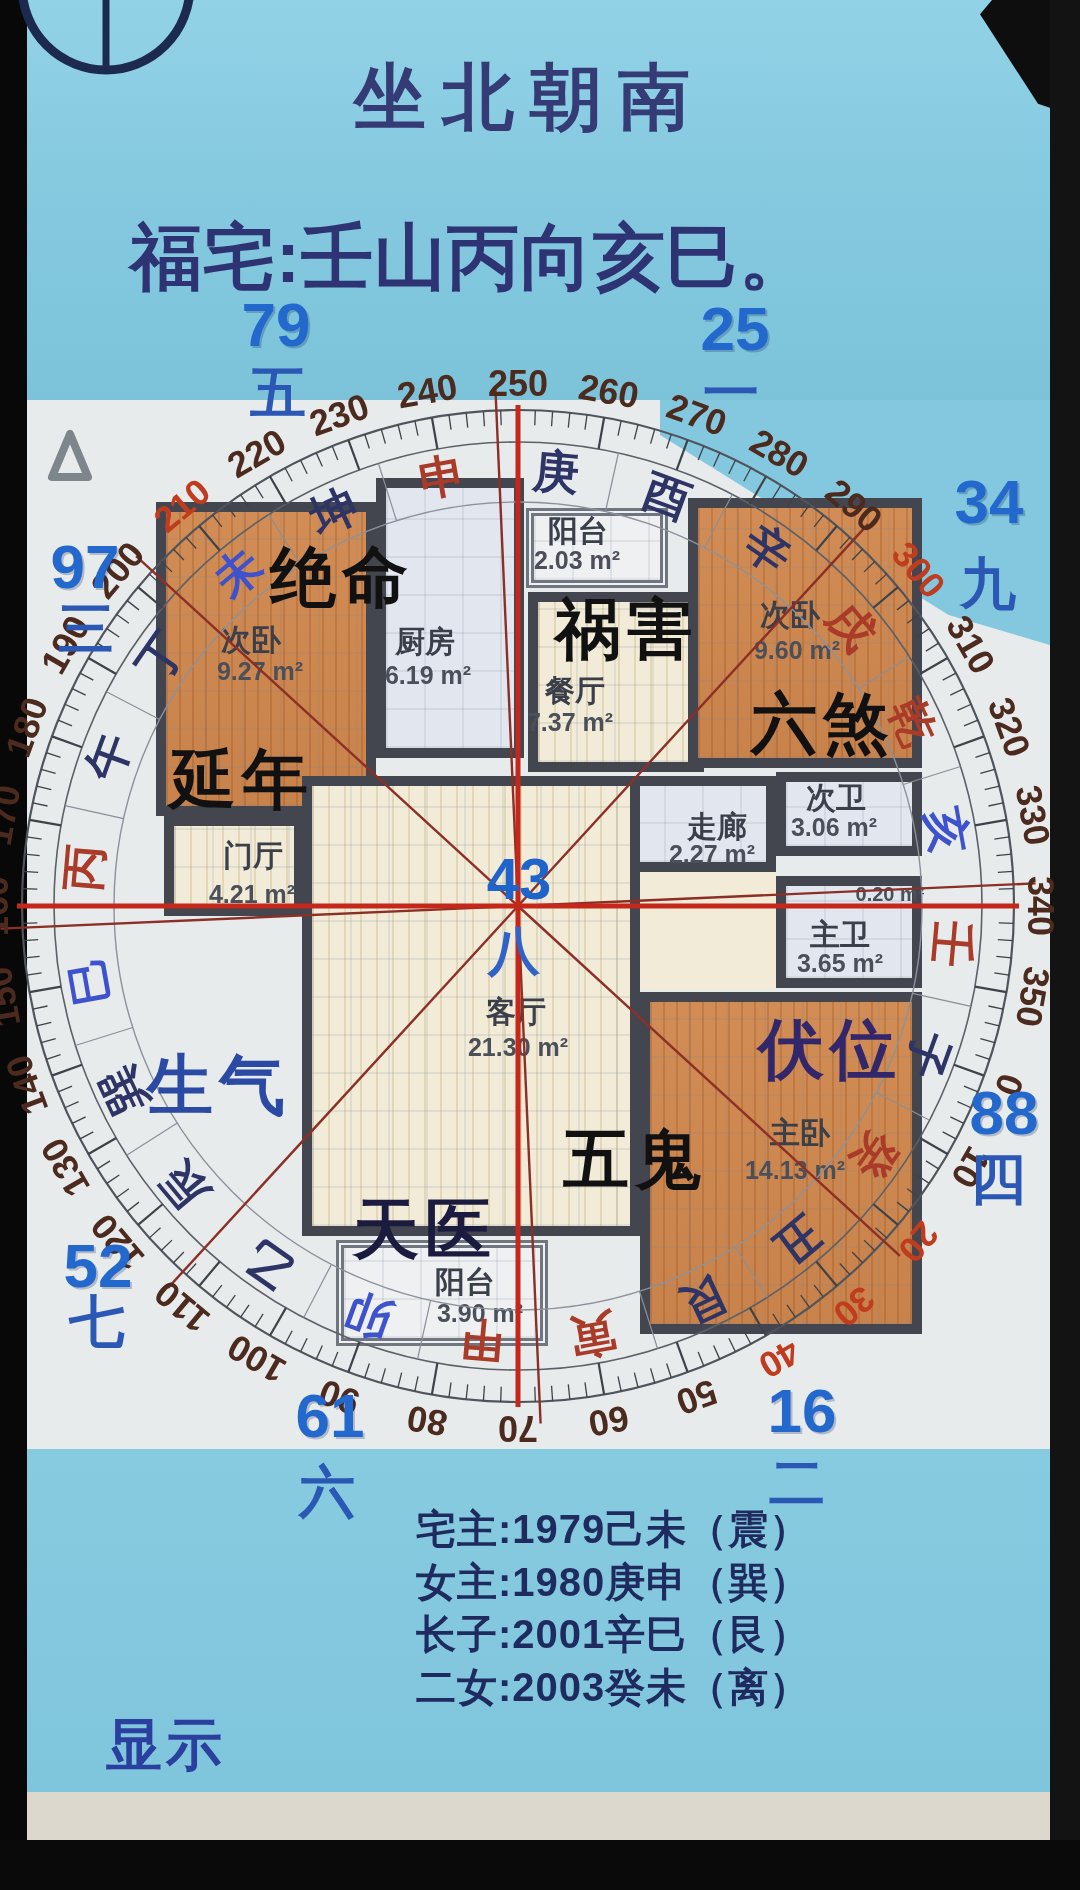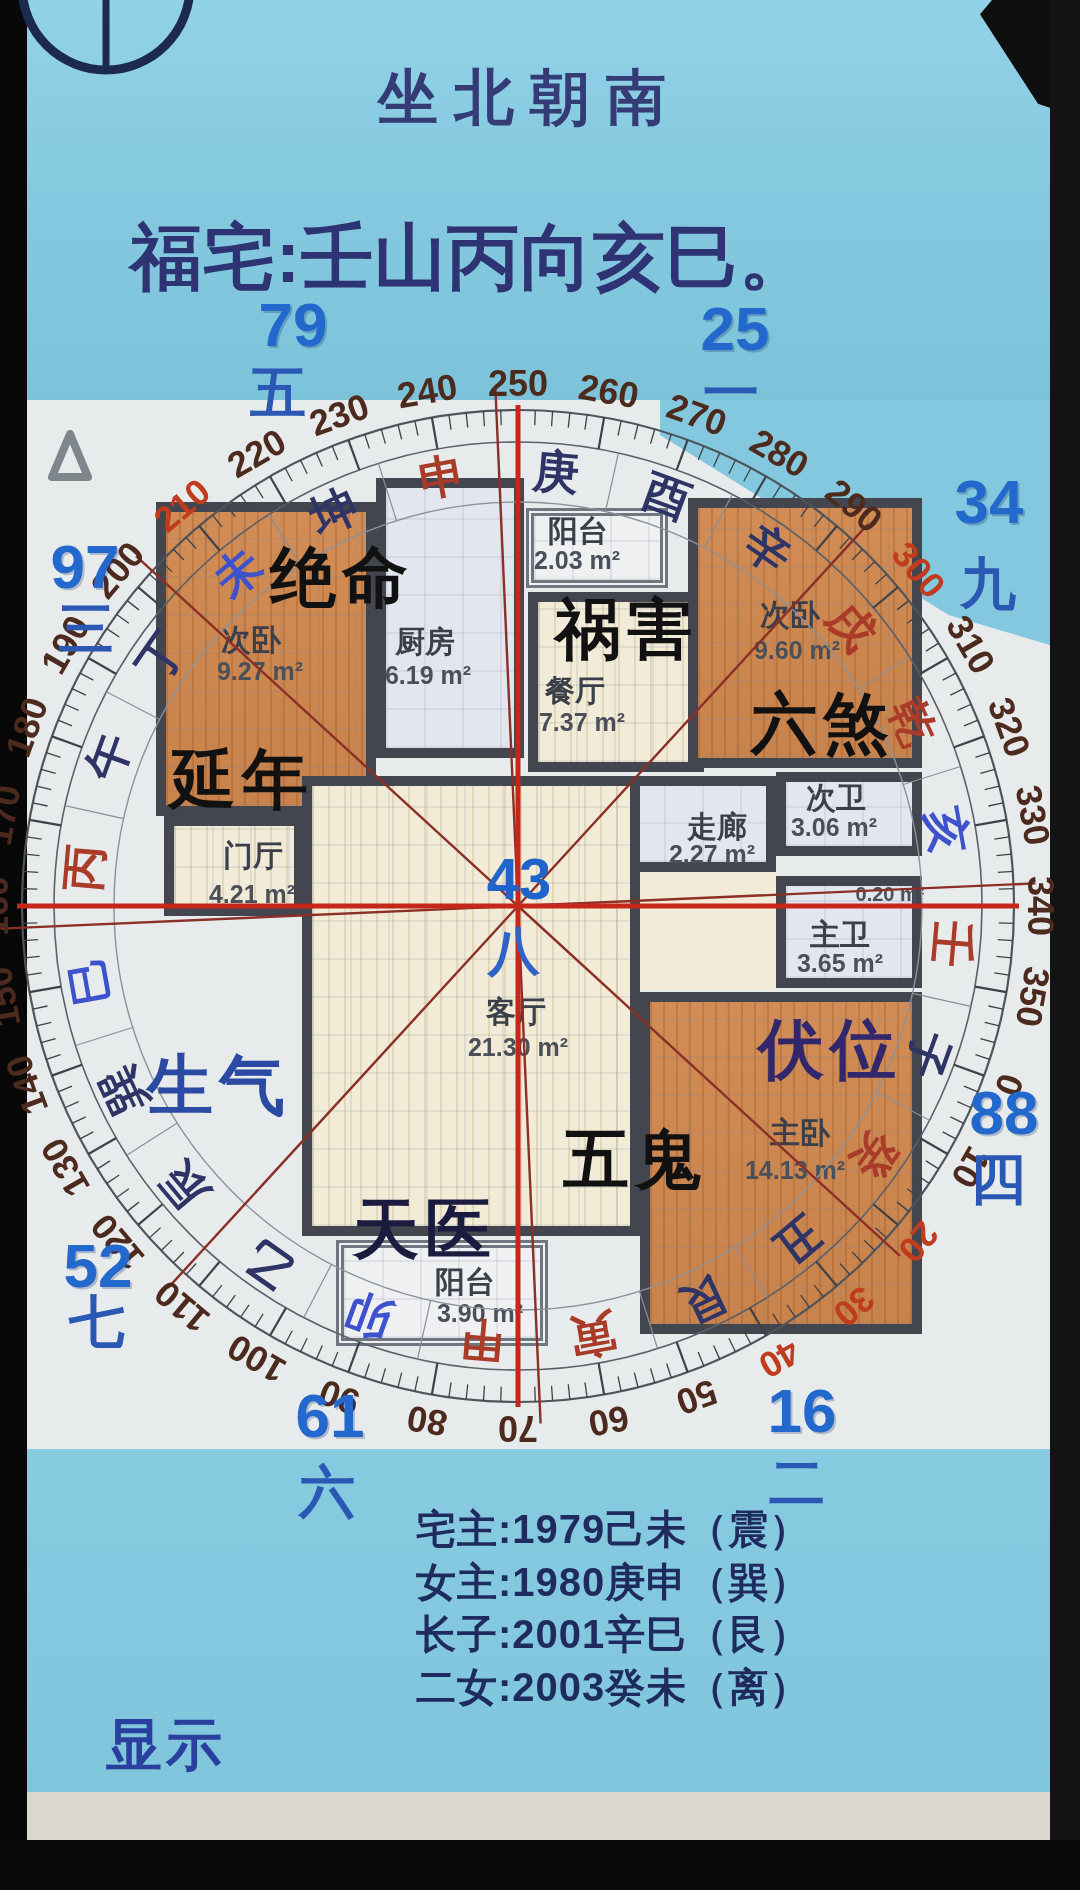--- a/index.html
+++ b/index.html
@@ -20,21 +20,21 @@
     background:linear-gradient(180deg,#87cbe0,#7fc5dc);}
   #white-strip{left:27px;top:1792px;width:1023px;height:48px;background:#ddd8cd;}
   #left-bezel{left:0;top:0;width:27px;height:1890px;background:#080808;}
   #right-bezel{left:1050px;top:0;width:30px;height:1890px;background:#131313;}
   #tr-dark{left:980px;top:0;width:100px;height:118px;background:#0e0e0e;
     clip-path:polygon(12% 0,100% 0,100% 100%,58% 88%,0 12%);}
   #bottom-bezel{left:0;top:1840px;width:1080px;height:50px;background:#0a0a0a;}
 
   
   #main-title{left:530px;top:98px;transform:translate(-50%,-50%);
-    font-size:60px;font-weight:bold;letter-spacing:16px;color:#343b75;white-space:nowrap;}
+    font-size:72px;font-weight:bold;letter-spacing:16px;color:#343b75;white-space:nowrap;}
   #sub-title{left:130px;top:210px;font-size:72px;font-weight:bold;color:#2e3473;
     letter-spacing:1px;white-space:nowrap;}
 
   
   .room{position:absolute;border:10px solid #43464e;}
   .room::after{content:"";position:absolute;inset:0;
     background:
       repeating-linear-gradient(0deg,rgba(120,130,150,.14) 0 2px,transparent 2px 38px),
       repeating-linear-gradient(90deg,rgba(120,130,150,.14) 0 2px,transparent 2px 38px);}
   .floor-orange{background:
@@ -102,21 +102,21 @@
       <div class="room-label" style="left: 251px; top: 640px;">次卧</div>
       <div class="room-area" style="left: 260px; top: 671px;">9.27 m²</div>
       <div class="room floor-pale" style="left: 376px; top: 478px; width: 148px; height: 280px;"></div>
       <div class="room-label" style="left: 425px; top: 642px;">厨房</div>
       <div class="room-area" style="left: 428px; top: 675px; text-align: center;">6.19 m²</div>
       <div class="room floor-white balcony" style="left: 526px; top: 508px; width: 142px; height: 80px;"></div>
       <div class="room-label" style="left: 578px; top: 531px;">阳台</div>
       <div class="room-area" style="left: 577px; top: 560px;">2.03 m²</div>
       <div class="room floor-cream" style="left: 528px; top: 592px; width: 176px; height: 180px;"></div>
       <div class="room-label" style="left: 575px; top: 691px;">餐厅</div>
-      <div class="room-area" style="left: 570px; top: 722px; margin-left: 12px;">7.37 m²</div>
+      <div class="room-area" style="left: 570px; top: 722px;">7.37 m²</div>
       <div class="room floor-orange" style="left: 688px; top: 498px; width: 234px; height: 270px;"></div>
       <div class="room-label" style="left: 790px; top: 615px;">次卧</div>
       <div class="room-area" style="left: 797px; top: 650px;">9.60 m²</div>
       <div class="room floor-pale" style="left: 616px; top: 776px; width: 160px; height: 96px;"></div>
       <div class="room-label" style="left: 717px; top: 827px;">走廊</div>
       <div class="room-area" style="left: 712px; top: 854px;">2.27 m²</div>
       <div class="room floor-pale" style="left: 776px; top: 772px; width: 146px; height: 84px;"></div>
       <div class="room-label" style="left: 836px; top: 798px;">次卫</div>
       <div class="room-area" style="left: 834px; top: 827px;">3.06 m²</div>
       <div class="room floor-pale" style="left: 776px; top: 876px; width: 146px; height: 112px;"></div>
@@ -423,21 +423,21 @@
       <div class="bazhai" style="left: 342px; top: 578px; color: rgb(17, 17, 17);">绝命</div>
       <div class="bazhai" style="left: 627px; top: 630px; color: rgb(17, 17, 17);">祸害</div>
       <div class="bazhai" style="left: 823px; top: 724px; color: rgb(17, 17, 17);">六煞</div>
       <div class="bazhai" style="left: 242px; top: 780px; color: rgb(17, 17, 17); text-align: right;">延年</div>
       <div class="bazhai" style="left: 830px; top: 1050px; color: rgb(51, 39, 107);">伏位</div>
       <div class="bazhai" style="left: 219px; top: 1086px; color: rgb(43, 74, 163);">生气</div>
       <div class="bazhai" style="left: 635px; top: 1160px; color: rgb(17, 17, 17);">五鬼</div>
       <div class="bazhai" style="left: 425px; top: 1230px; color: rgb(27, 27, 63);">天医</div>
     </div>
   <div id="flying-layer">
-      <div class="fs-num" style="left: 293px; top: 324px;">79</div>
+      <div class="fs-num" style="left: 276px; top: 324px;">79</div>
       <div class="fs-cn" style="left: 278px; top: 394px;">五</div>
       <div class="fs-num" style="left: 735px; top: 328px;">25</div>
       <div class="fs-cn" style="left: 731px; top: 394px;">一</div>
       <div class="fs-num" style="left: 989px; top: 501px;">34</div>
       <div class="fs-cn" style="left: 988px; top: 585px;">九</div>
       <div class="fs-num" style="left: 85px; top: 566px;">97</div>
       <div class="fs-cn" style="left: 86px; top: 630px;">三</div>
       <div class="fs-num" style="left: 1004px; top: 1112px;">88</div>
       <div class="fs-cn" style="left: 998px; top: 1180px;">四</div>
       <div class="fs-num" style="left: 98px; top: 1265px;">52</div>

